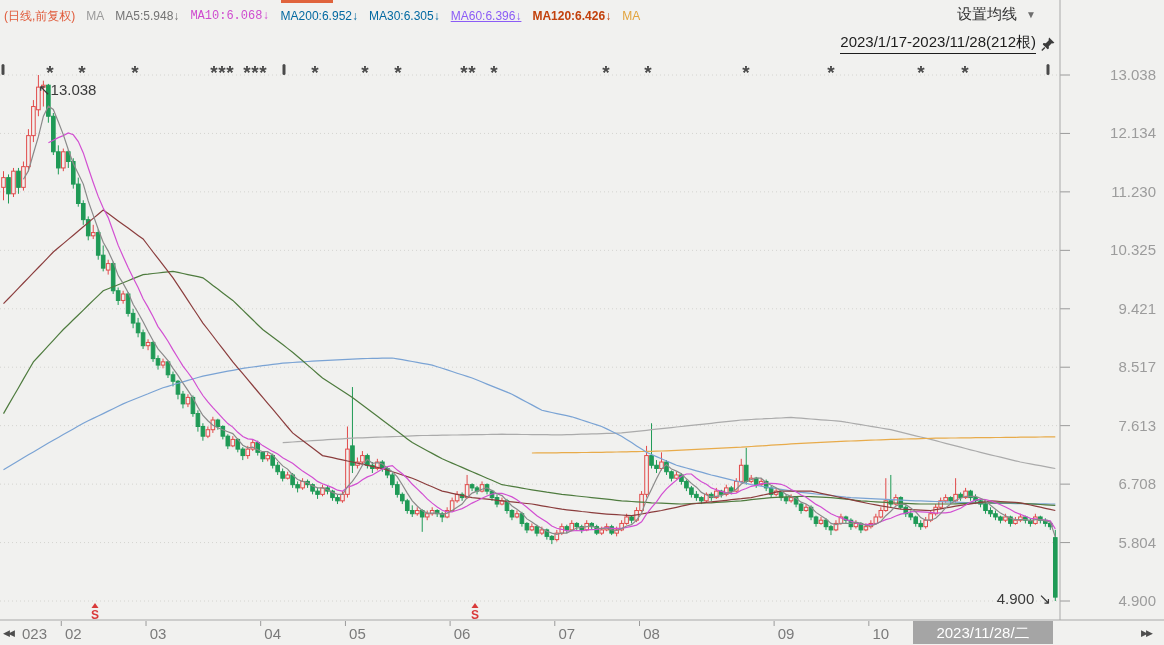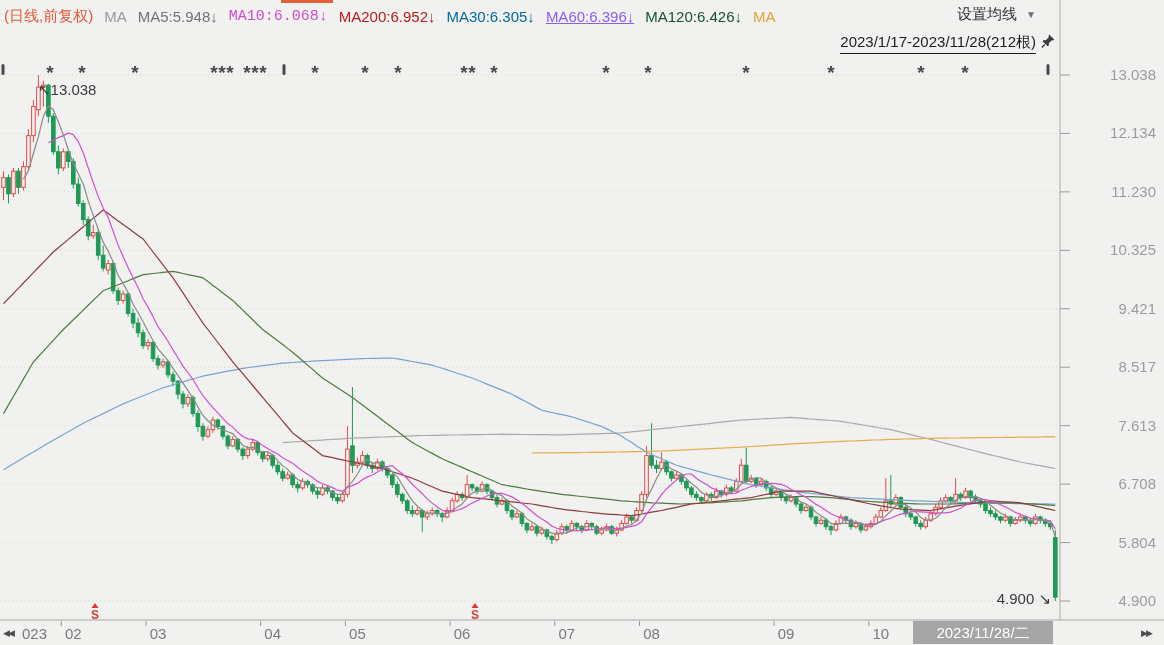--- a/index.html
+++ b/index.html
@@ -2,26 +2,26 @@
 <html><head>
 <meta charset="utf-8">
 <style>
   html,body{margin:0;padding:0;}
   body{width:1164px;height:645px;overflow:hidden;background:#f1f1ef;
        font-family:"Liberation Sans",sans-serif;position:relative;}
   .app{position:absolute;inset:0;}
   #chart{position:absolute;left:0;top:0;}
   .tab-sliver{position:absolute;left:281px;top:0;width:52px;height:3px;background:#e0633c;}
   .header-row1{position:absolute;left:4px;top:5px;height:22px;display:flex;align-items:center;
-               font-size:15px;white-space:nowrap;}
+               font-size:12px;white-space:nowrap;}
   .header-row1 .item{margin-right:11px;}
   .settings{position:absolute;left:951px;top:5px;display:flex;align-items:center;
             color:#333;font-size:15px;cursor:pointer;background:#f1f1ef;padding-left:6px;}
   .settings .caret{color:#6e6e6e;font-size:10px;margin-left:9px;}
-  .header-row2{position:absolute;top:33px;right:108px;display:flex;}
+  .header-row2{position:absolute;top:33px;right:108px;display:flex;align-items:center;}
   .range{color:#1d1d1d;font-size:15px;text-decoration:none;border-bottom:1px solid #1d1d1d;
          padding-bottom:1px;cursor:pointer;}
   .pin{margin-left:4px;display:inline-flex;cursor:pointer;}
   .nav-btn{position:absolute;font-size:9px;color:#4d4d4d;letter-spacing:-2px;cursor:pointer;
            top:628px;}
   .nav-rewind{left:3px;}
   .nav-forward{left:1141px;letter-spacing:-2px;}
   svg text{font-family:"Liberation Sans",sans-serif;}
 </style>
 </head>
@@ -562,24 +562,24 @@
       <text x="1051" y="604" font-size="15" fill="#3a3a3a" text-anchor="end">4.900 ↘</text>
     </svg>
 
   <div class="tab-sliver"></div>
 
   <div class="header-row1">
     <span class="item" id="title-label" style="color: rgb(224, 90, 58);">(日线,前复权)</span>
     <span class="item" style="color: rgb(154, 154, 154);">MA</span>
     <span class="item" style="color: #737373;">MA5:5.948↓</span>
     <span class="item" style="color: rgb(207, 76, 207); font-family: Liberation Mono, monospace;">MA10:6.068↓</span>
-    <span class="item" style="color: #b91c1c;">MA200:6.952↓</span>
+    <span class="item" style="color: #0369a1;">MA200:6.952↓</span>
     <span class="item" style="color: #0369a1;">MA30:6.305↓</span>
     <span class="item" style="color: #8b5cf6; text-decoration: underline;">MA60:6.396↓</span>
-    <span class="item" style="color: #14532d;">MA120:6.426↓</span>
+    <span class="item" style="color: #c2410c; font-weight: bold;">MA120:6.426↓</span>
     <span class="item" style="color: rgb(226, 163, 60);">MA</span>
   </div>
 
   <div class="settings">
     <span>设置均线</span>
     <span class="caret">▼</span>
   </div>
 
   <div class="header-row2">
     <a class="range">2023/1/17-2023/11/28(212根)</a>

